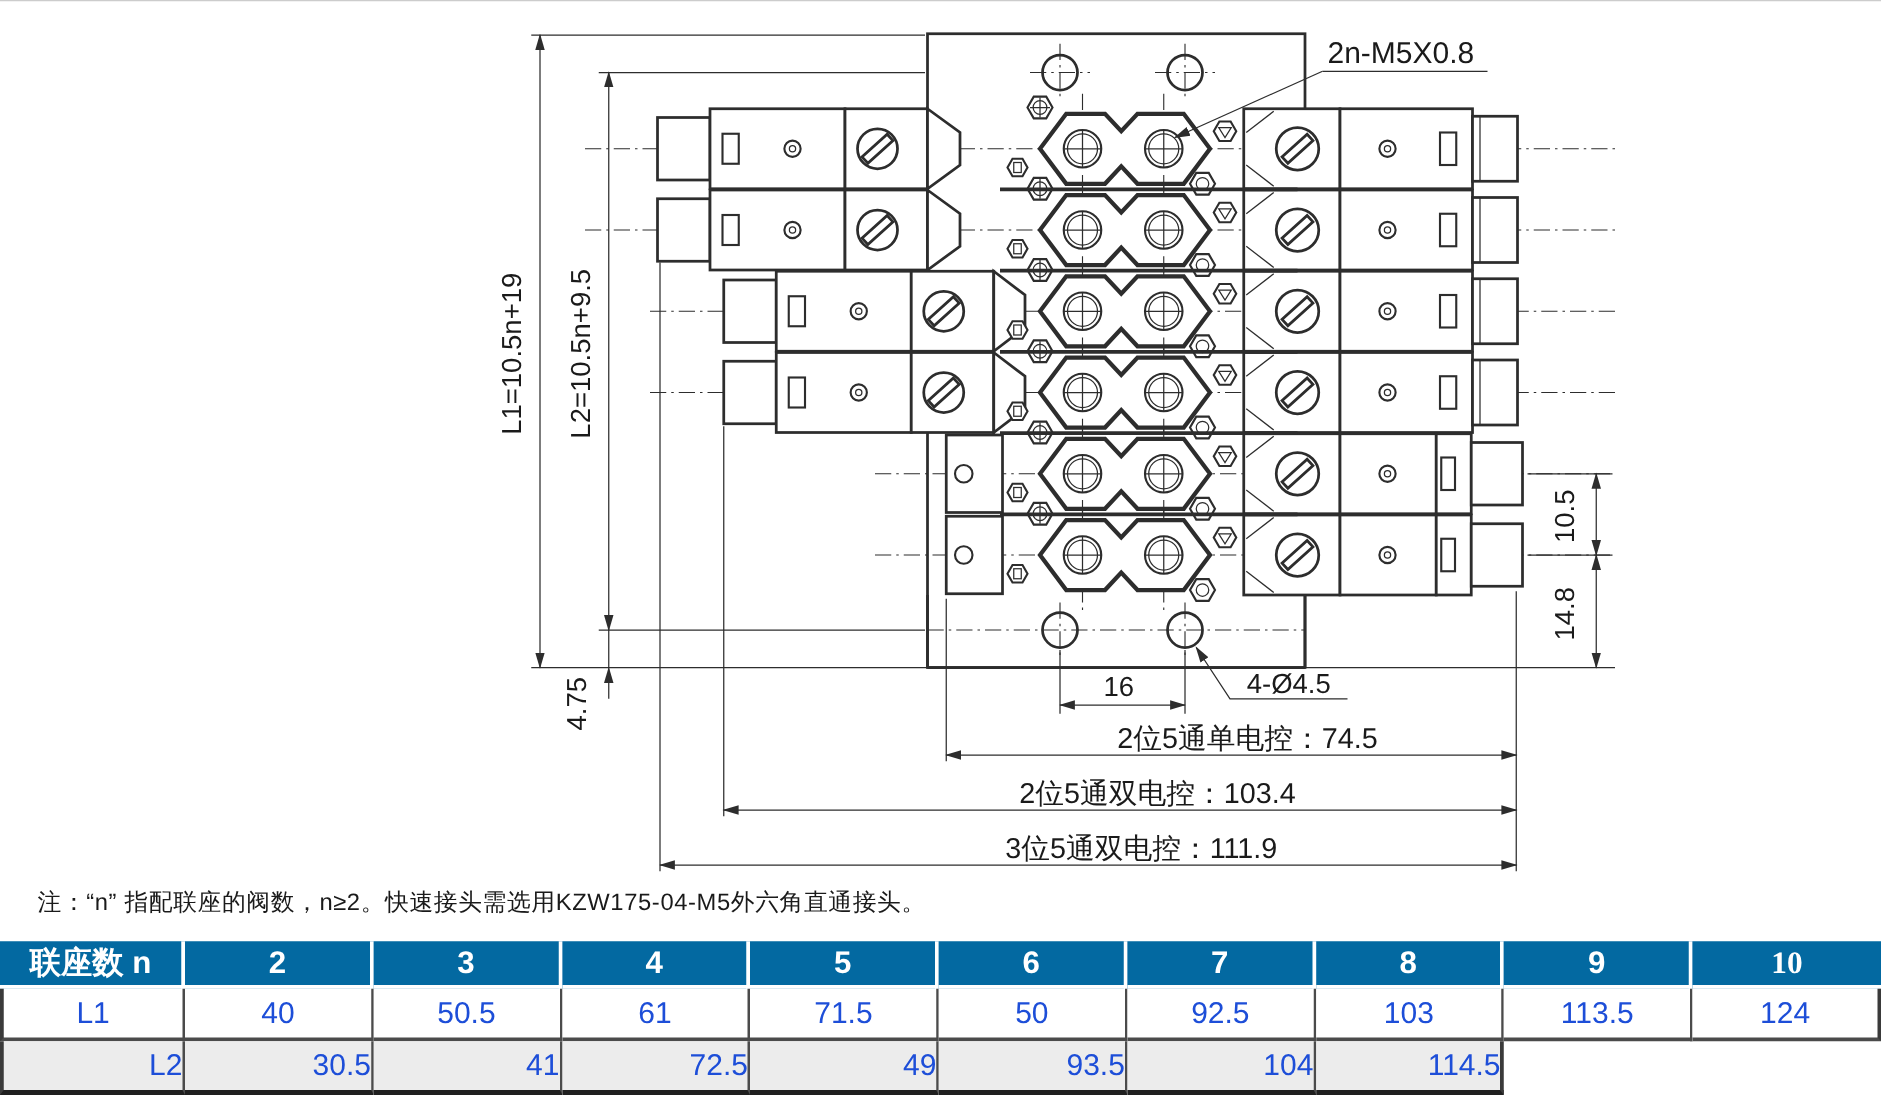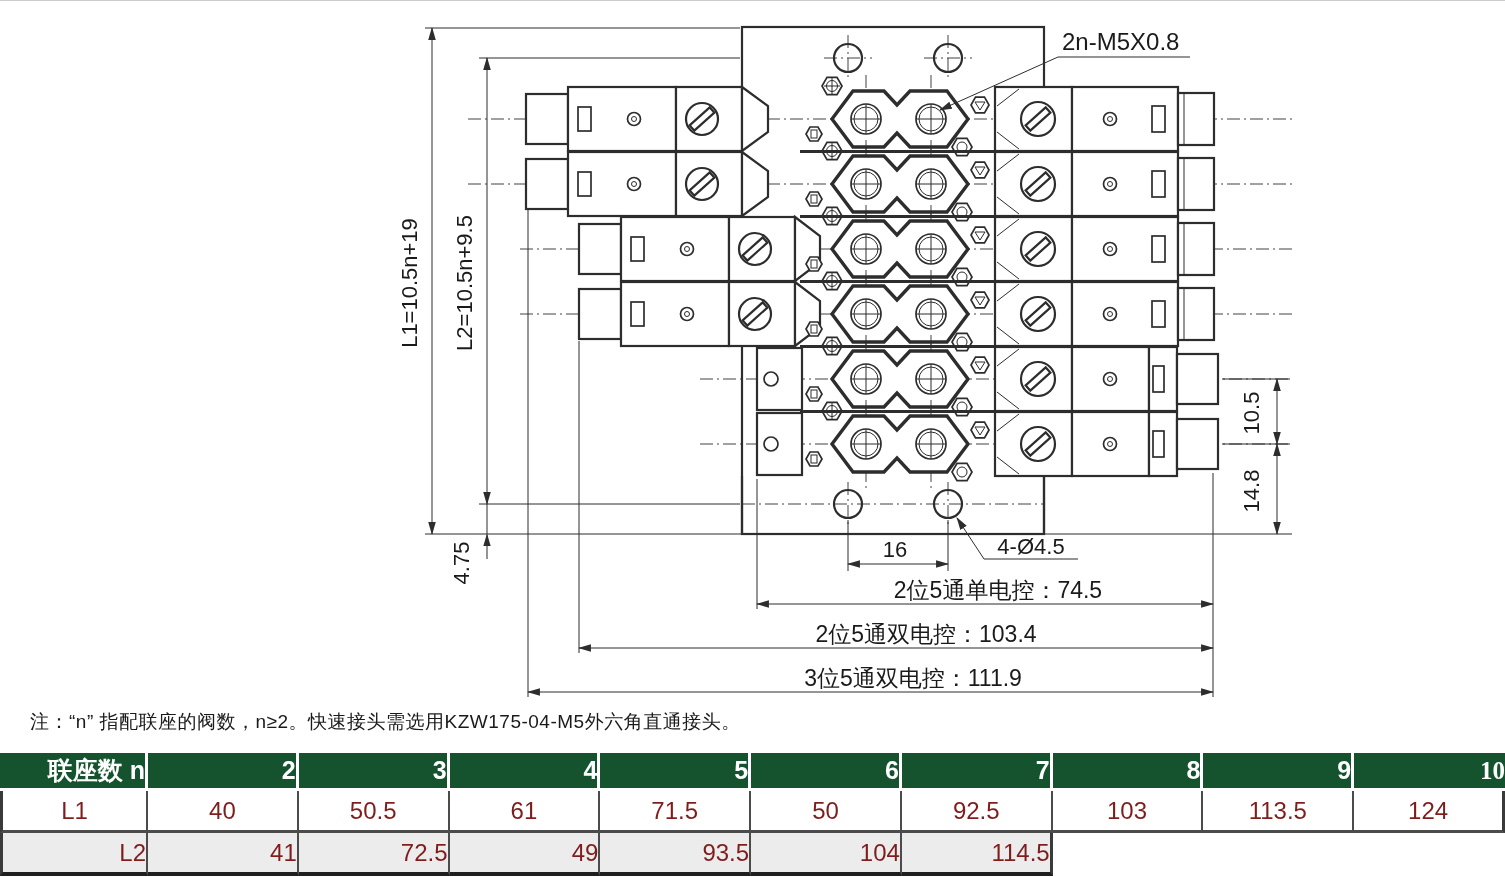--- a/index.html
+++ b/index.html
@@ -12,27 +12,27 @@
   .dimtxt{font-size:22px;}
   .dimtxt-cn{font-size:23px;}
   .callout{font-size:24px;}
   .note{
     position:absolute;left:30px;top:708px;font-size:19px;color:#1a1a1a;
     letter-spacing:0.5px;white-space:nowrap;
   }
   .tbl{position:absolute;left:0;top:752px;width:1505px;}
   .tr{display:grid;grid-template-columns:148px repeat(9,1fr);}
   .th{
-    background:#14532d;color:#ffffff;font-weight:bold;font-size:25px;
-    text-align:right;height:35px;line-height:35px;
+    background:#0369a1;color:#ffffff;font-weight:bold;font-size:25px;
+    text-align:center;height:35px;line-height:35px;
     border-right:3px solid #ffffff;border-bottom:3px solid #ffffff;
   }
   .th:last-child{border-right:none;font-family:Liberation Serif, serif;}
   .td{
-    font-size:24px;color:#7f1d1d;text-align:center;height:39px;line-height:39px;
+    font-size:24px;color:#1d4ed8;text-align:center;height:39px;line-height:39px;
     border-right:2px solid #4b4b4b;border-bottom:3px solid #4b4b4b;background:#ffffff;
   }
   .td:first-child{border-left:3px solid #3a3a3a;}
   .td:last-child{border-right:3px solid #3a3a3a;}
   .row-l2 .td{background:#ececec;border-bottom:4px solid #1f1f1f;text-align:right;}
   
   .thin{stroke:#2d2d2d;stroke-width:1;fill:none;}
   .thin2{stroke:#2d2d2d;stroke-width:1.7;fill:#ffffff;}
   .thick{stroke:#2d2d2d;stroke-width:2.2;fill:#ffffff;}
   .sta{stroke:#2d2d2d;stroke-width:3.4;fill:#ffffff;}
@@ -274,20 +274,21 @@
     <div class="td">61</div>
     <div class="td">71.5</div>
     <div class="td">50</div>
     <div class="td">92.5</div>
     <div class="td">103</div>
     <div class="td">113.5</div>
     <div class="td">124</div>
   </div>
   <div class="tr row-l2">
     <div class="td">L2</div>
+    <div class="td">30.5</div>
     <div class="td">41</div>
     <div class="td">72.5</div>
     <div class="td">49</div>
     <div class="td">93.5</div>
     <div class="td">104</div>
     <div class="td">114.5</div>
   </div>
 </div>
 
 </div>

